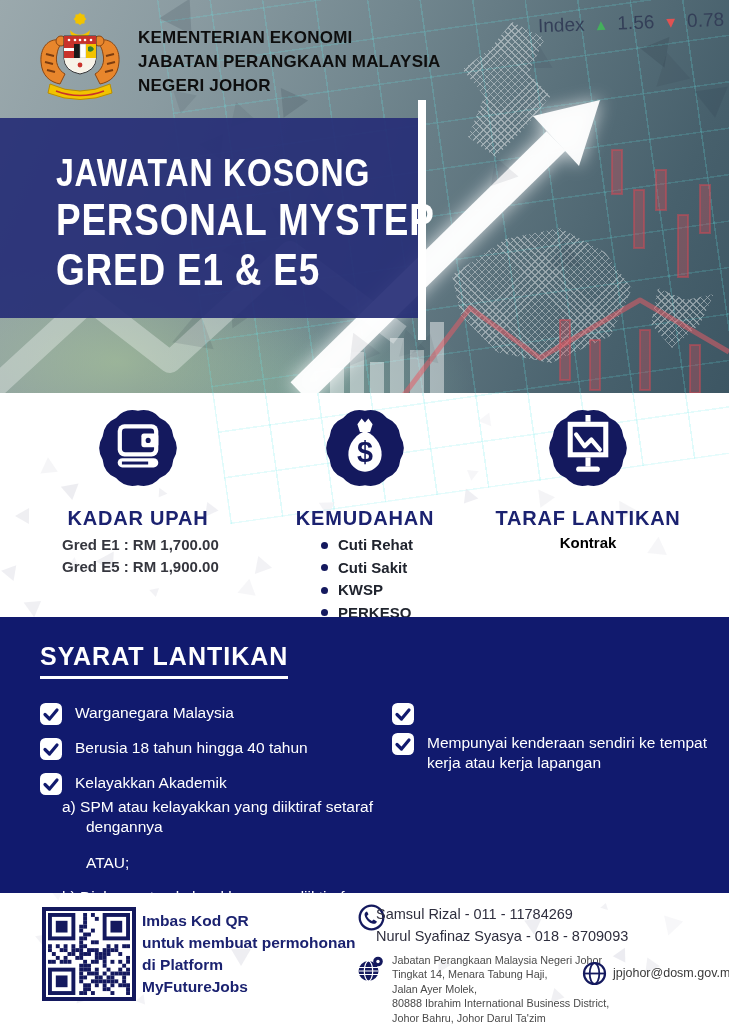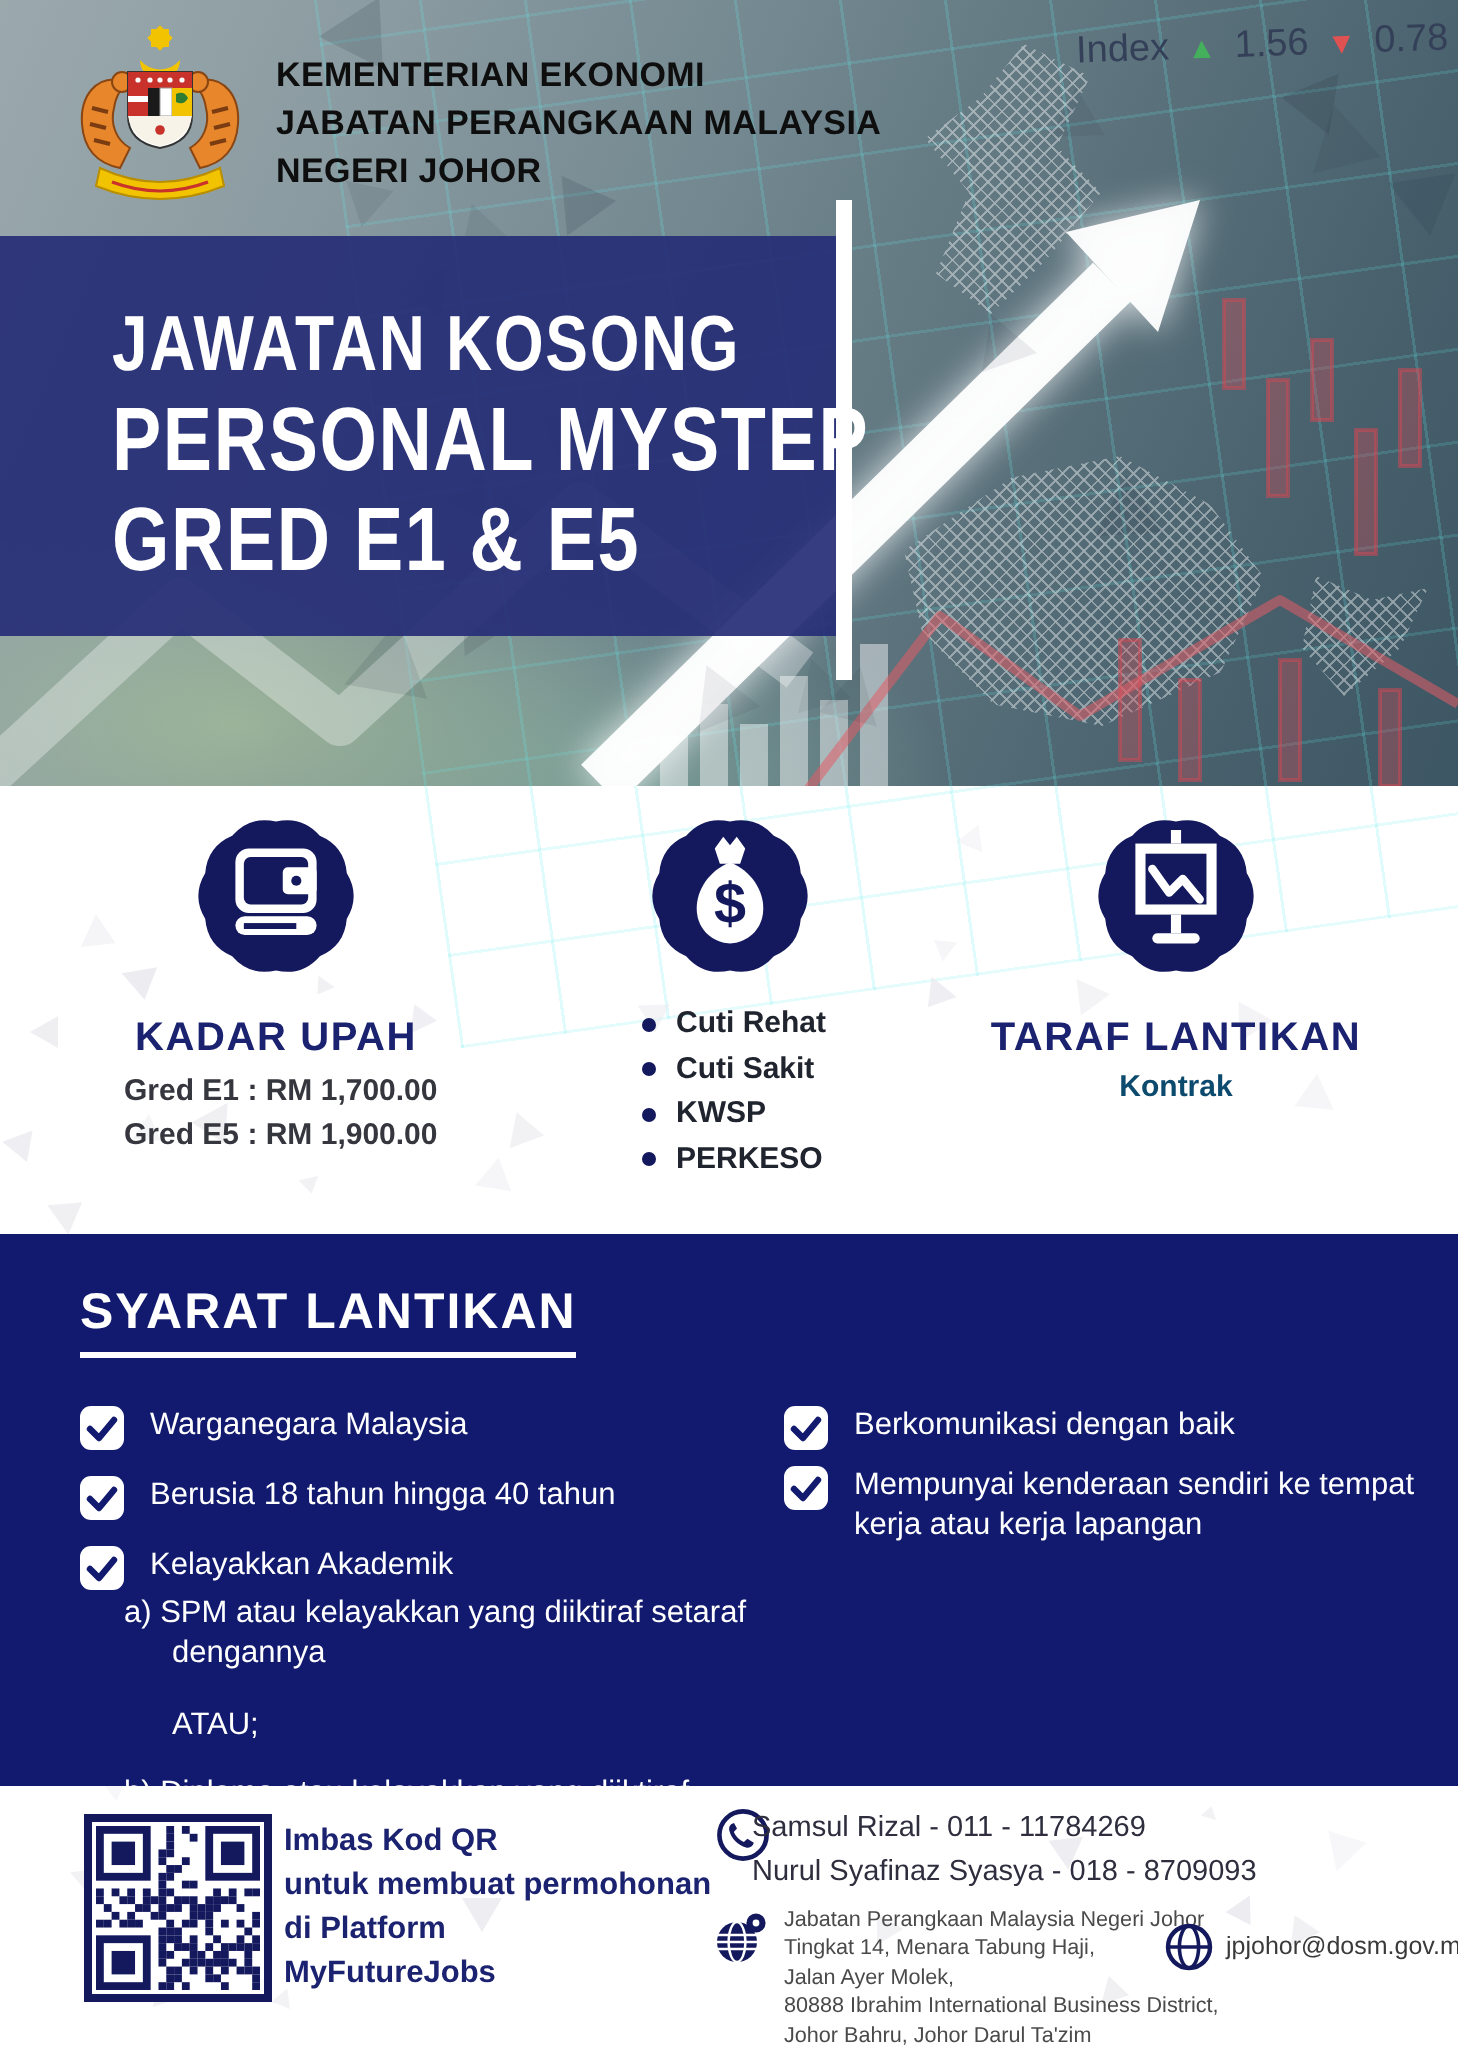--- a/index.html
+++ b/index.html
@@ -54,21 +54,21 @@
   .f1{left:8px;top:404px;width:260px;}
   .f2{left:235px;top:404px;width:260px;}
   .f3{left:458px;top:404px;width:260px;}
   .badge{width:88px;height:88px;}
   .feature h2{margin:11px 0 4px;font-size:20px;font-weight:bold;color:#1b2270;letter-spacing:.8px;}
   .gred{line-height:1.45;text-align:left;padding-left:54px;font-size:15px;font-weight:bold;color:#35363e;}
   .bullets{text-align:left;padding-left:86px;margin-top:4px;}
   .bullets .b-row{display:flex;align-items:center;gap:10px;font-size:15px;font-weight:bold;
                   color:#20242e;line-height:1.5;}
   .dot{width:7px;height:7px;border-radius:50%;background:#14195e;flex:0 0 auto;}
-  .kontrak{font-size:15px;font-weight:bold;color:#0c4a6e;}
+  .kontrak{font-size:15px;font-weight:bold;color:#000000;}
 
   
   .syarat{position:absolute;left:0;top:617px;width:729px;height:276px;background:#111a6e;color:#fff;}
   .sy-title{display:inline-block;margin:25px 0 0 40px;font-size:25px;font-weight:bold;
             letter-spacing:1px;border-bottom:3px solid #fff;padding-bottom:5px;}
   .sy-col{position:absolute;top:86px;}
   .sy-left{left:40px;width:334px;}
   .sy-right{left:392px;width:330px;}
   .sy-item{display:flex;gap:13px;margin-bottom:13px;font-size:15.5px;line-height:1.3;}
   .check{flex:0 0 auto;width:22px;height:22px;}
@@ -312,20 +312,21 @@
 
   <div class="feature f2">
     <svg class="badge" viewBox="0 0 104 104">
       <path class="badge-shape" fill="#14195e" d="M52.0,8.0 Q67.5,4.4 77.9,16.4 Q92.5,22.6 93.8,38.4 Q102.0,52.0 93.8,65.6 Q92.5,81.4 77.9,87.6 Q67.5,99.6 52.0,96.0 Q36.5,99.6 26.1,87.6 Q11.5,81.4 10.2,65.6 Q2.0,52.0 10.2,38.4 Q11.5,22.6 26.1,16.4 Q36.5,4.4 52.0,8.0 Z"></path>
       <g fill="#fff">
         <path d="M43,24 l5,-7 4,5 4,-5 5,7 -3,9 h-12 Z"></path>
         <path d="M52,32 C37,38 30,53 33,65 C36,76 46,80 52,80 C58,80 68,76 71,65 C74,53 67,38 52,32 Z"></path>
       </g>
       <text x="52" y="68" text-anchor="middle" font-size="34" font-weight="bold" fill="#14195e" font-family="Liberation Sans, sans-serif">$</text>
     </svg>
+    <h2>KEMUDAHAN</h2>
     <div class="bullets">
       <div class="b-row">
           <span class="dot"></span>
           <span>Cuti Rehat</span>
         </div>
       <div class="b-row">
           <span class="dot"></span>
           <span>Cuti Sakit</span>
         </div>
       <div class="b-row">
@@ -386,21 +387,20 @@
         <div class="sub-line">b) Diploma atau kelayakkan yang diiktiraf setaraf dengannya</div>
       </div>
     </div>
 
     <div class="sy-col sy-right">
       <div class="sy-item" style="margin-bottom:8px;">
         <svg class="check" viewBox="0 0 22 22">
           <rect x="0" y="0" width="22" height="22" rx="5.5" fill="#fff"></rect>
           <polyline points="5,11.5 9.5,16 17,7" fill="none" stroke="#111a6e" stroke-width="3.2" stroke-linecap="round" stroke-linejoin="round"></polyline>
           </svg>
-        <span>Berkomunikasi dengan baik</span>
       </div>
       <div class="sy-item">
         <svg class="check" viewBox="0 0 22 22">
           <rect x="0" y="0" width="22" height="22" rx="5.5" fill="#fff"></rect>
           <polyline points="5,11.5 9.5,16 17,7" fill="none" stroke="#111a6e" stroke-width="3.2" stroke-linecap="round" stroke-linejoin="round"></polyline>
           </svg>
         <span>Mempunyai kenderaan sendiri ke tempat kerja atau kerja lapangan</span>
       </div>
     </div>
   </div>

